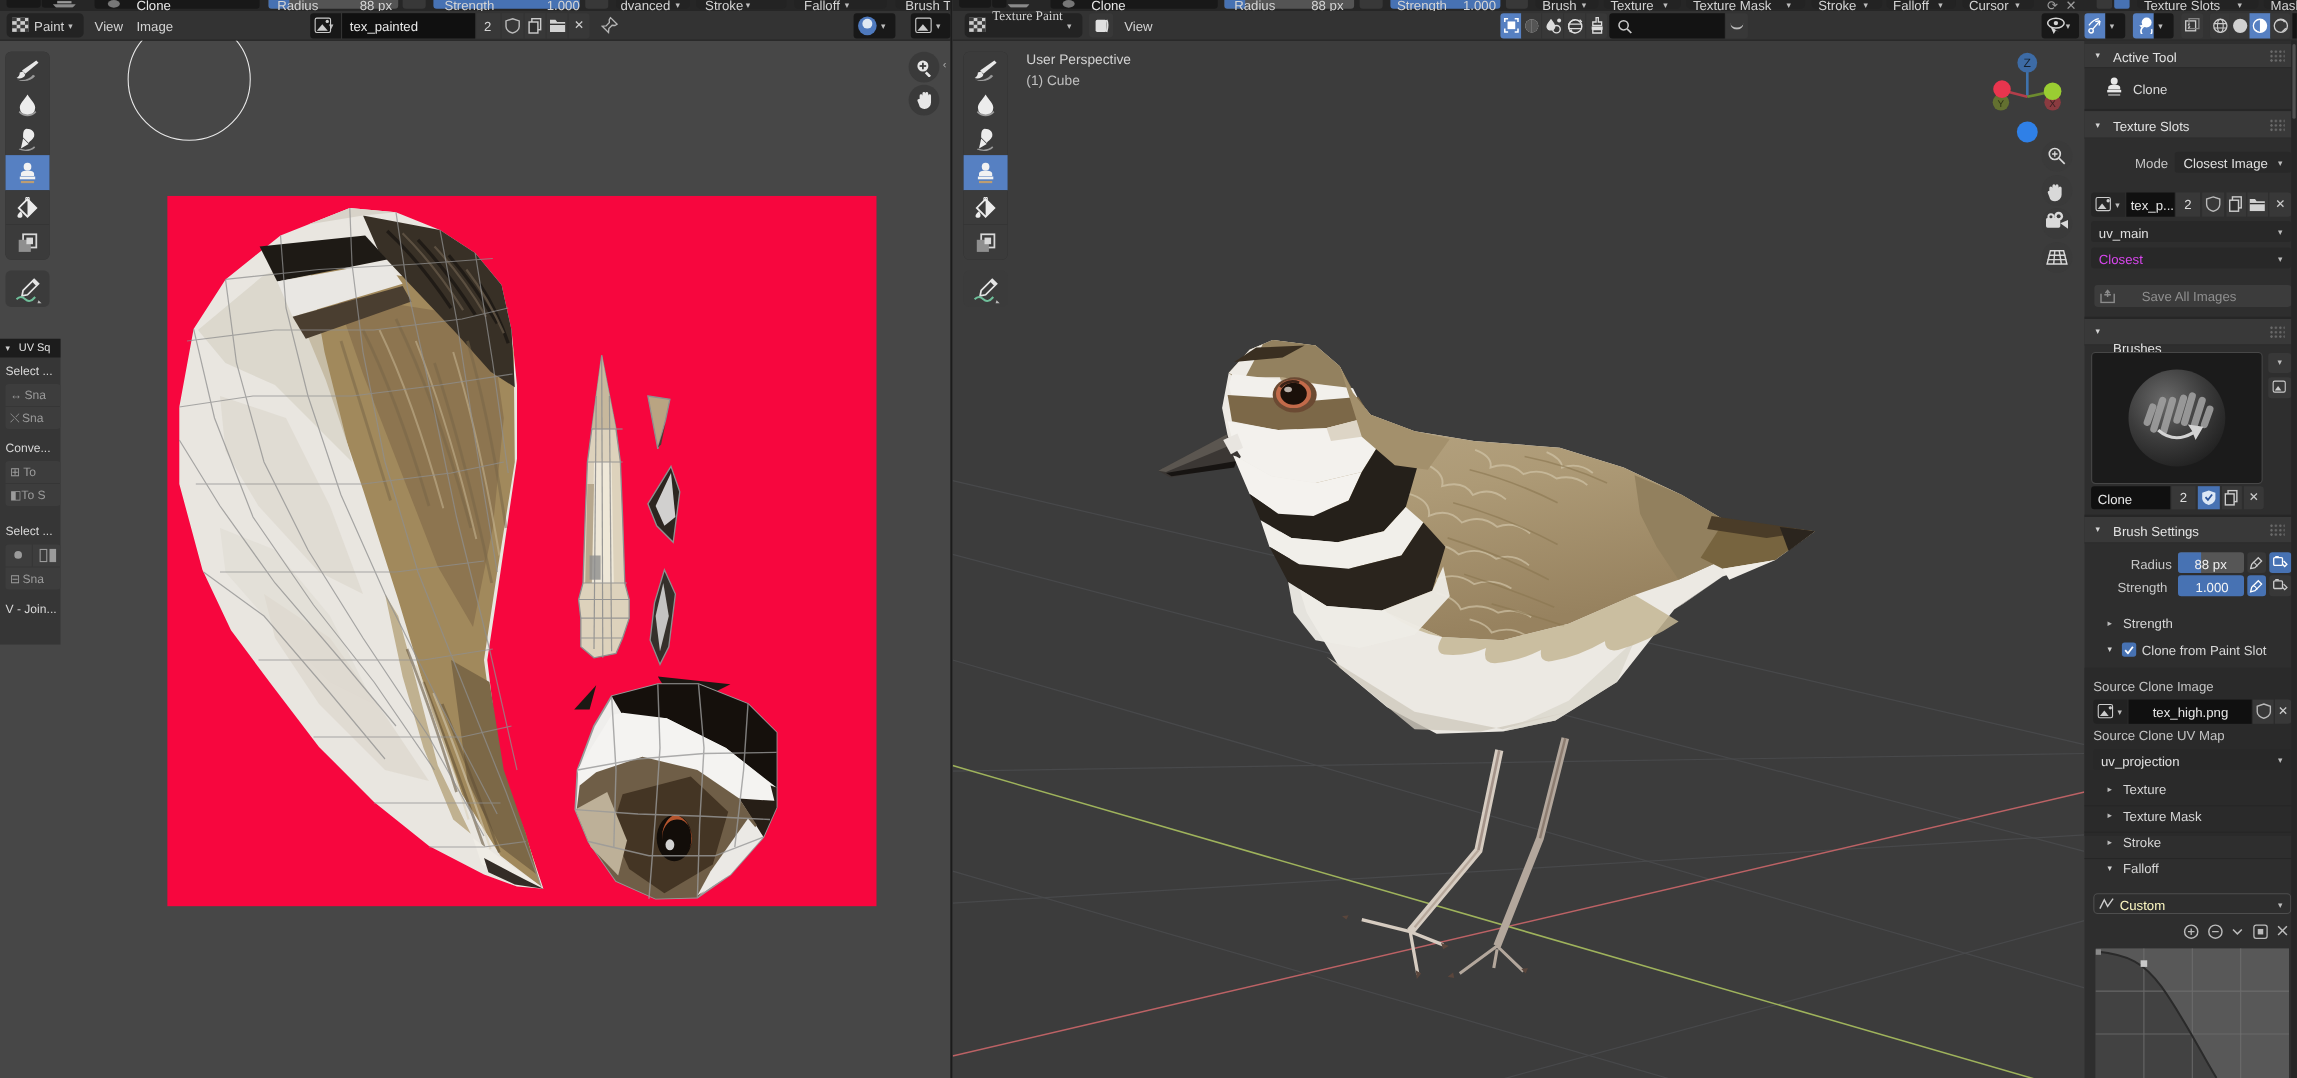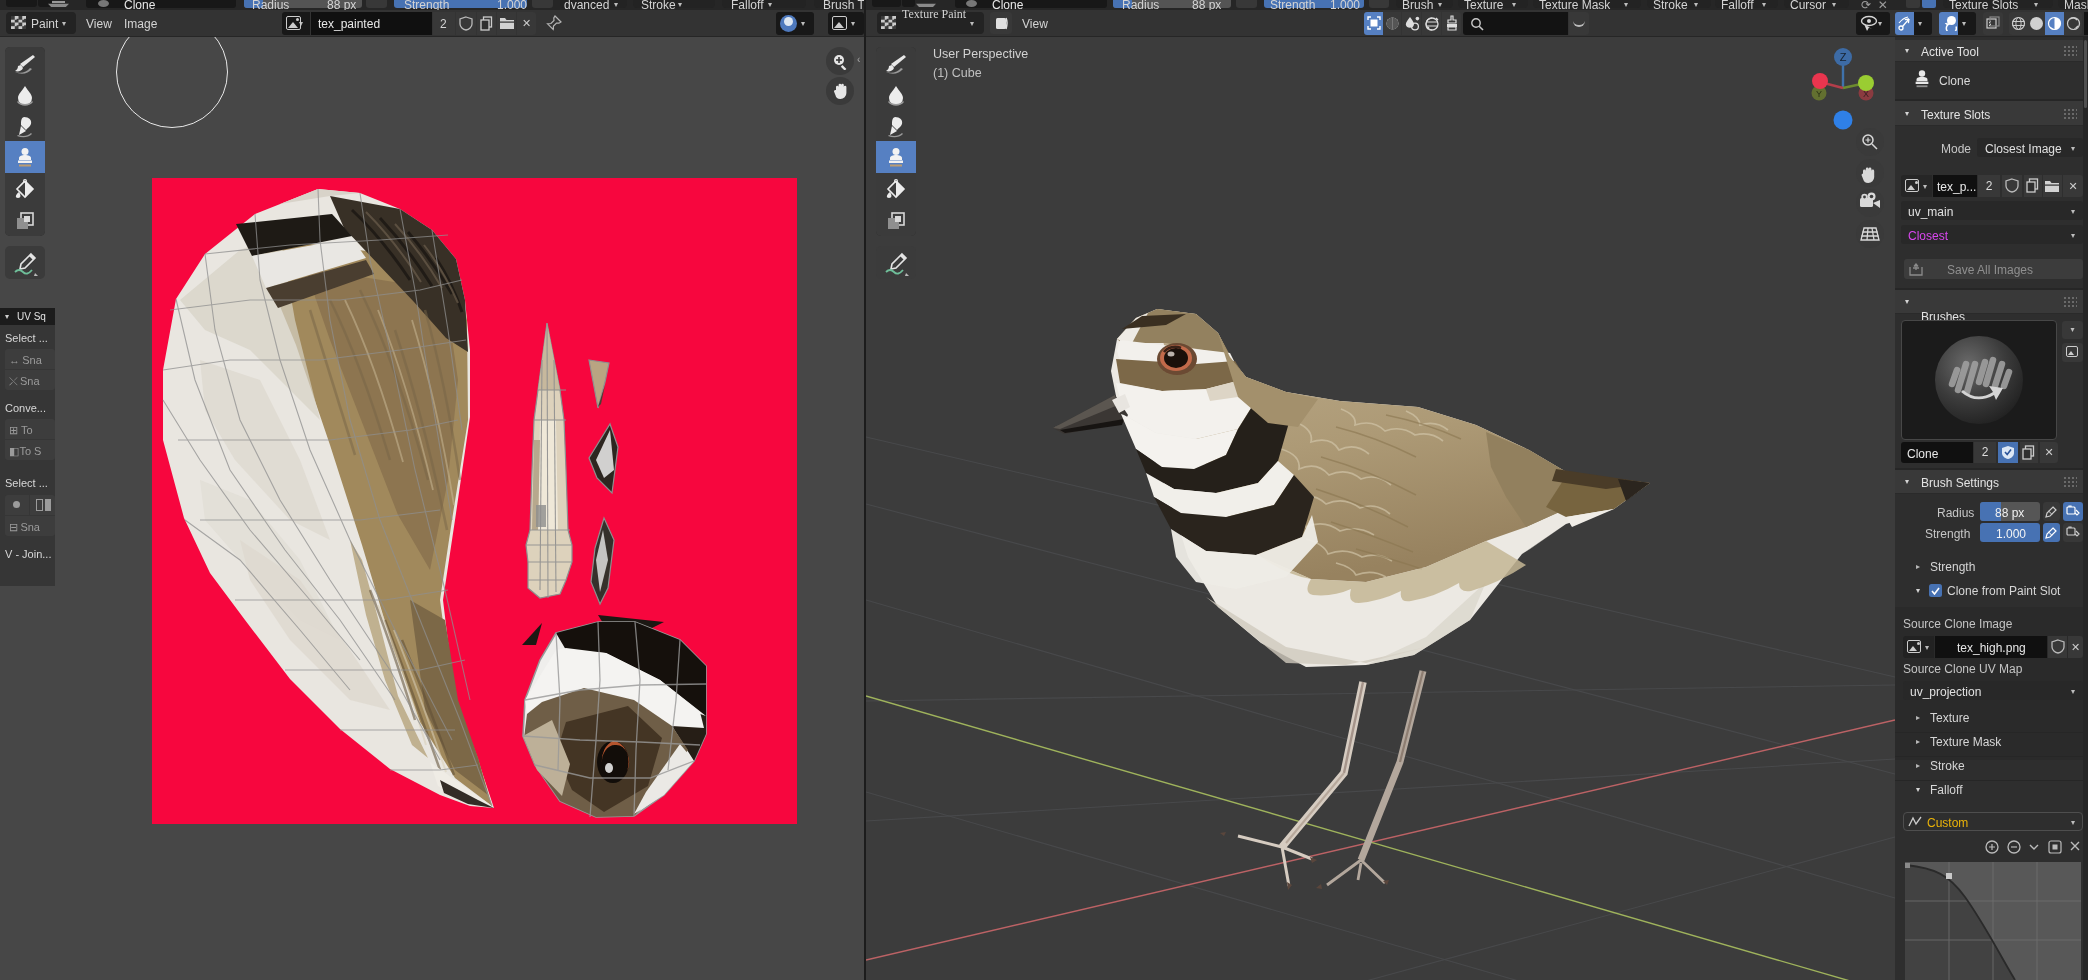--- a/index.html
+++ b/index.html
@@ -835,21 +835,21 @@
     <div class="a" style="left:0;top:719px;width:188px;height:1px;background:#262626;"></div>
     <div class="a t" style="left:21px;top:725px;font-size:8px;color:#bbb;">▸</div>
     <div class="a t" style="left:35px;top:723px;color:#d6d6d6;">Stroke</div>
     <div class="a" style="left:0;top:743px;width:188px;height:1px;background:#262626;"></div>
     <div class="a t" style="left:21px;top:749px;font-size:8px;">▾</div>
     <div class="a t" style="left:35px;top:747px;color:#d6d6d6;">Falloff</div>
     <div class="a" style="left:8px;top:775px;width:180px;height:19px;background:#2e2e2e;border:1px solid #4e4e4e;border-radius:4px;"></div>
     <svg class="a" style="left:13px;top:779px;" width="14" height="11" viewBox="0 0 14 11">
         <path d="M1 10 L5 2 L8 8 L13 1" fill="none" stroke="#ccc" stroke-width="1.3"></path>
       </svg>
-    <div class="a t" style="left:32px;top:780px;color:#eab308;">Custom</div>
+    <div class="a t" style="left:32px;top:780px;color:#fef9c3;">Custom</div>
     <div class="a v" style="left:176px;top:781px;">▾</div>
 
     <svg class="a" style="left:88px;top:802px;" width="100" height="16" viewBox="0 0 100 16">
       <circle cx="9" cy="8" r="6" fill="none" stroke="#bbb" stroke-width="1.3"></circle>
         <path d="M6 8 h6 M9 5 v6" stroke="#bbb" stroke-width="1.2"></path>
       <circle cx="31" cy="8" r="6" fill="none" stroke="#bbb" stroke-width="1.3"></circle>
         <path d="M28 8 h6" stroke="#bbb" stroke-width="1.2"></path>
       <path d="M47 6 l4 4 l4 -4" fill="none" stroke="#bbb" stroke-width="1.4"></path>
       <rect x="66" y="2" width="12" height="12" rx="2" fill="none" stroke="#bbb" stroke-width="1.2"></rect>
         <rect x="69.5" y="5.5" width="5" height="5" fill="#bbb"></rect>

